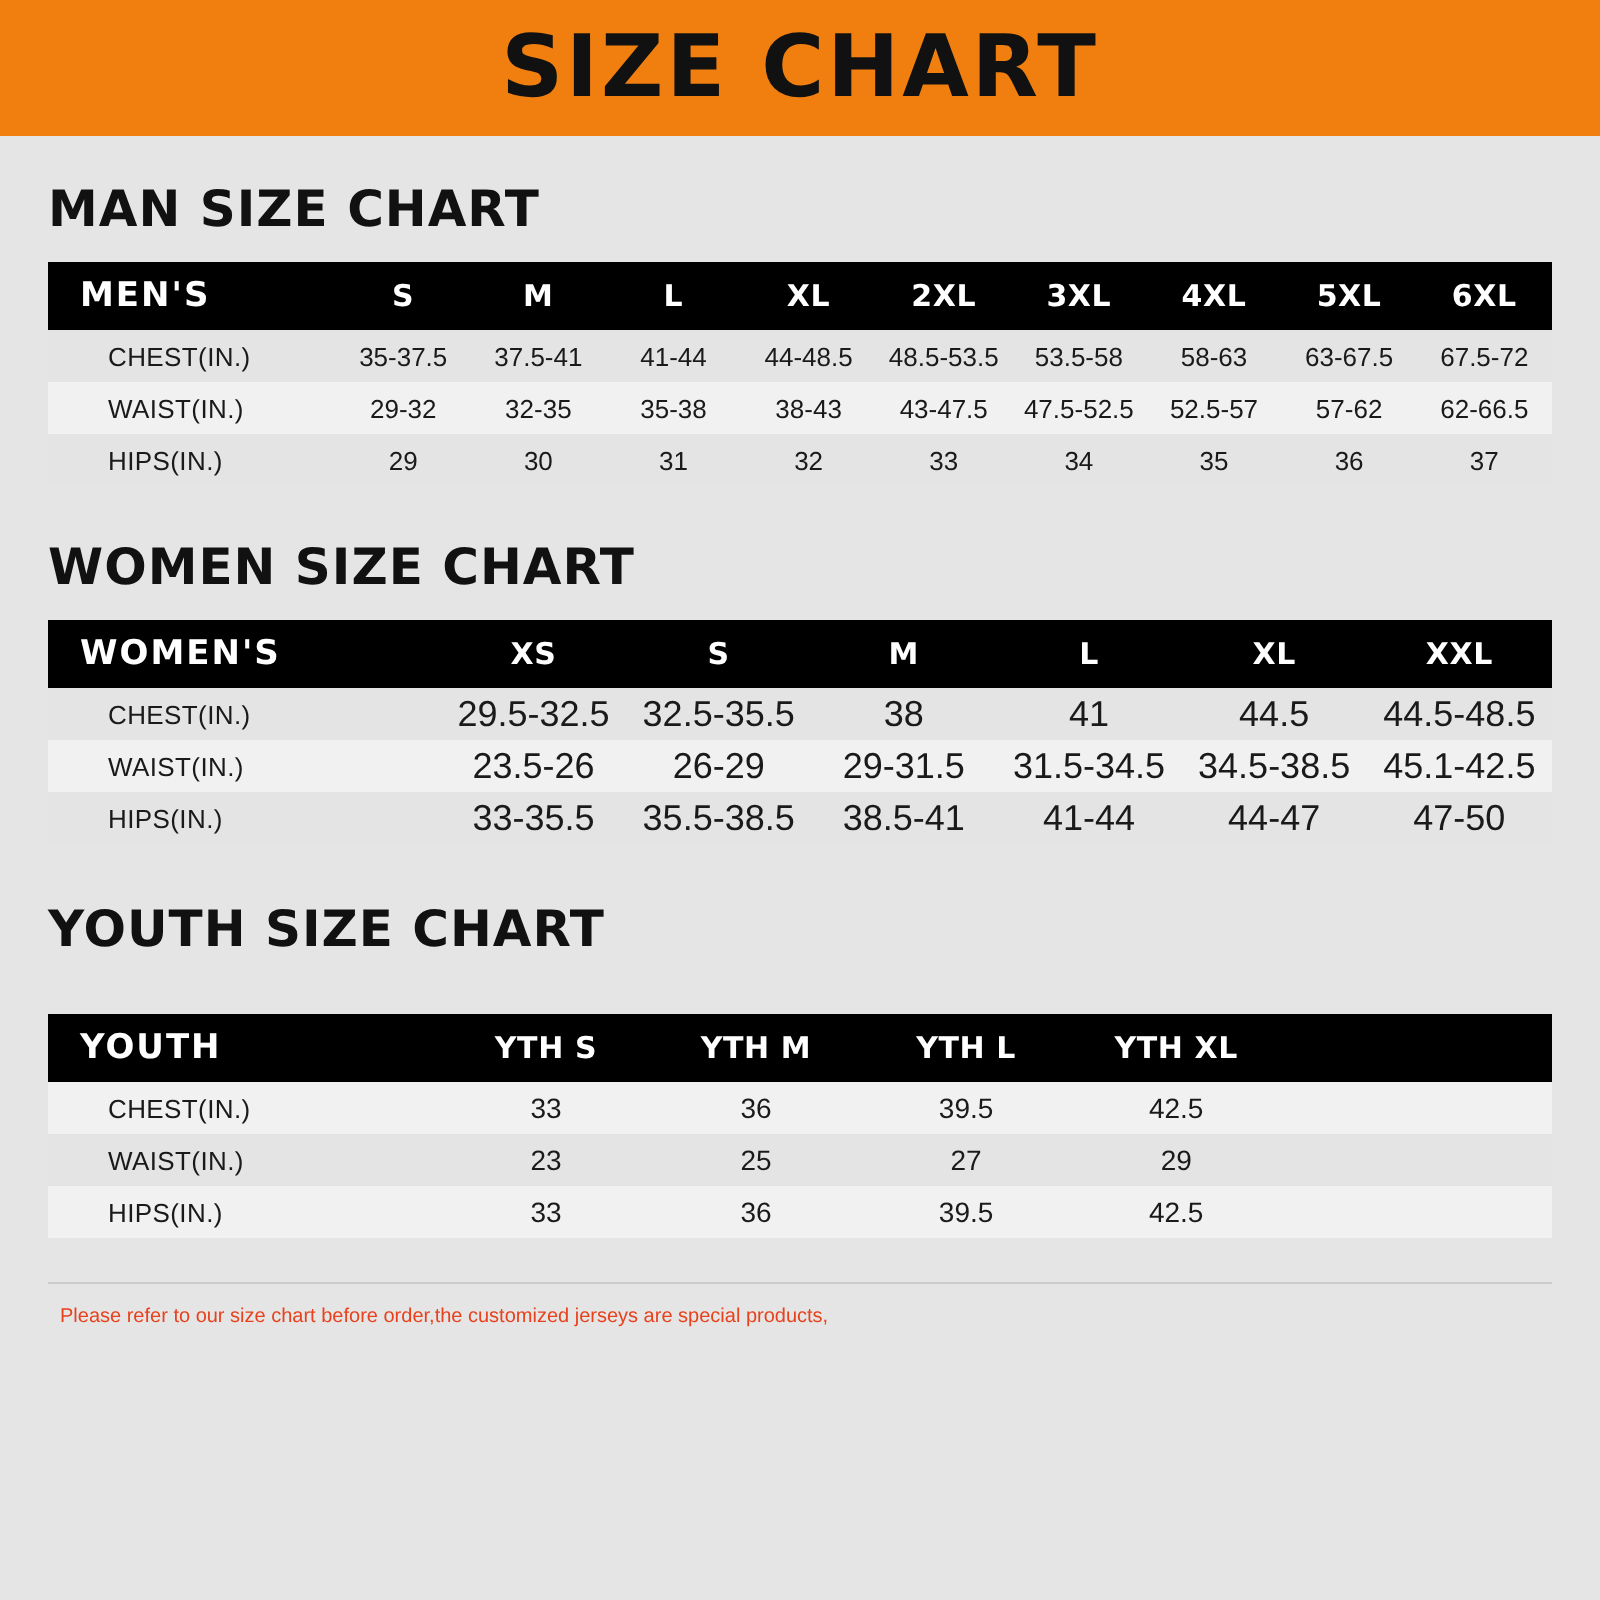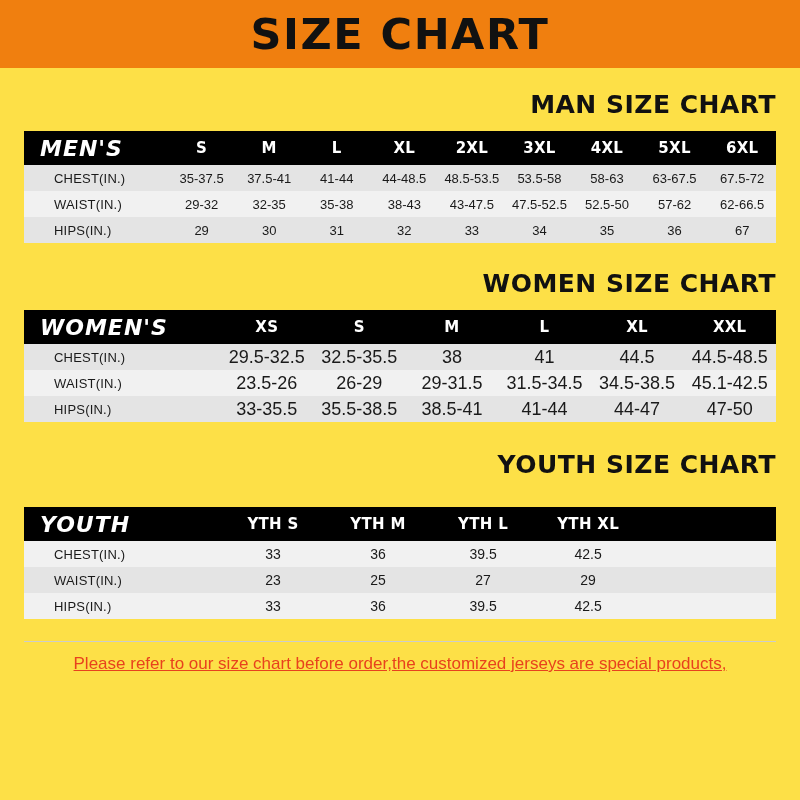--- a/index.html
+++ b/index.html
@@ -10,21 +10,21 @@
     width: 800px;
     height: 800px;
     background: #ffffff;
     font-family: "Liberation Sans", sans-serif;
     overflow: hidden;
   }
   .page {
     position: relative;
     width: 800px;
     height: 800px;
-    background: #fde047;
+    background: #e5e5e5;
     box-sizing: border-box;
   }
   
   .banner {
     height: 68px;
     background: #f07f0f;
     display: flex;
     align-items: center;
     justify-content: center;
     position: relative;
@@ -36,21 +36,21 @@
     letter-spacing: 1.5px;
     color: #111111;
     text-align: center;
     line-height: 1;
   }
   .content {
     padding: 0 24px;
     box-sizing: border-box;
   }
   .section-title {
-    text-align: right;
+    text-align: left;
     font-family: "DejaVu Sans", sans-serif;
     font-weight: bold;
     font-size: 25px;
     color: #111111;
     letter-spacing: 0.5px;
   }
   .t-man { margin-top: 22px; margin-bottom: 12px; }
   .t-women { margin-top: 26px; margin-bottom: 12px; }
   .t-youth { margin-top: 28px; margin-bottom: 28px; }
 
@@ -72,23 +72,22 @@
     color: #ffffff;
     height: 34px;
     font-family: "DejaVu Sans", sans-serif;
     font-weight: bold;
     font-size: 15px;
     letter-spacing: 0.3px;
   }
   table.size thead th.rowhead {
     text-align: left;
     padding-left: 16px;
-    font-size: 22px;
+    font-size: 17px;
     letter-spacing: 1px;
-    font-style: italic;
   }
   table.size tbody tr.odd td { background: #e4e4e4; }
   table.size tbody tr.even td { background: #f1f1f1; }
   table.size tbody td { height: 26px; }
   table.size tbody td.rowlabel {
     text-align: left;
     padding-left: 30px;
     font-size: 13px;
     letter-spacing: 0.2px;
     color: #1a1a1a;
@@ -105,27 +104,25 @@
   .youth-table thead th.rowhead { font-size: 18px; }
   .youth-table tbody td { height: 32px; font-size: 14px; }
   .youth-table tbody td.rowlabel { font-size: 14px; padding-left: 40px; }
 
   .divider {
     border: none;
     border-top: 1px solid #cccccc;
     margin: 22px 0 10px 0;
   }
   .note {
-    text-align: center;
     color: #e8421d;
-    font-size: 17px;
+    font-size: 10px;
     line-height: 1.45;
     font-family: "Liberation Sans", sans-serif;
     padding: 0 6px;
-    text-decoration: underline;
   }
   .note-line { display: block; }
 </style>
 </head>
 <body>
 
 <div class="page">
 
   <div class="banner">
     <div class="banner-title">SIZE CHART</div>
@@ -163,35 +160,35 @@
           <td>67.5-72</td>
         </tr>
         <tr class="even">
           <td class="rowlabel">WAIST(IN.)</td>
           <td>29-32</td>
           <td>32-35</td>
           <td>35-38</td>
           <td>38-43</td>
           <td>43-47.5</td>
           <td>47.5-52.5</td>
-          <td>52.5-50</td>
+          <td>52.5-57</td>
           <td>57-62</td>
           <td>62-66.5</td>
         </tr>
         <tr class="odd">
           <td class="rowlabel">HIPS(IN.)</td>
           <td>29</td>
           <td>30</td>
           <td>31</td>
           <td>32</td>
           <td>33</td>
           <td>34</td>
           <td>35</td>
           <td>36</td>
-          <td>67</td>
+          <td>37</td>
         </tr>
       </tbody>
     </table>
 
     <div class="section-title t-women">WOMEN SIZE CHART</div>
     <table class="size women-table">
       <thead>
         <tr>
           <th class="rowhead" style="width:24%">WOMEN'S</th>
           <th>XS</th>

